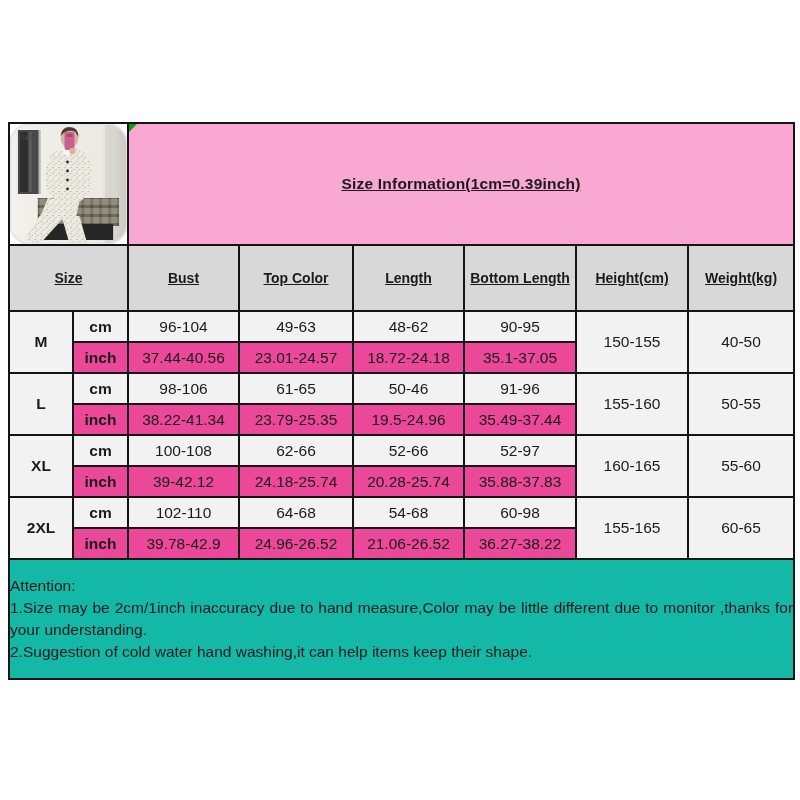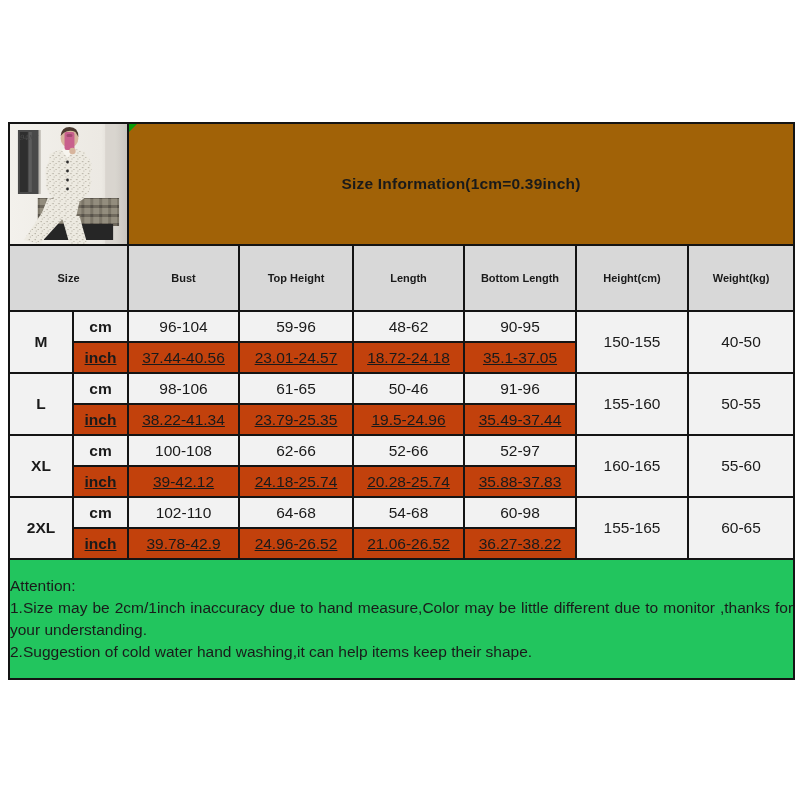--- a/index.html
+++ b/index.html
@@ -15,39 +15,39 @@
   table.size-table{
     border-collapse:collapse;table-layout:fixed;width:785px;
     background:#ffffff;
   }
   table.size-table td{
     border:2px solid #141414;
     text-align:center;vertical-align:middle;
     padding:0;overflow:hidden;
     font-size:15.5px;
   }
-  td.photo-cell{height:120px;padding:0;background:#84cc16;}
+  td.photo-cell{height:120px;padding:0;background:#e5e5e5;border-radius:21px;}
   td.title-cell{
-    position:relative;background:#a16207;
-    font-weight:bold;font-size:17.5px;letter-spacing:.2px;
+    position:relative;background:#f9a8d4;
+    font-weight:bold;font-size:17.5px;letter-spacing:.2px;text-decoration:underline;
   }
   .flag{
     position:absolute;top:0;left:0;width:0;height:0;
     border-top:8px solid #0a9c0a;border-right:8px solid transparent;
   }
   tr.head-row td{
-    background:#d8d8d8;font-weight:bold;height:64px;font-size:11px;
+    background:#d8d8d8;font-weight:bold;height:64px;font-size:14px;text-decoration:underline;
   }
   td.size-label{background:#d8d8d8;font-weight:bold;font-size:15.5px;}
   td.unit{font-weight:bold;font-size:14.5px;margin-top:31px;}
   tr.cm-row td{background:#f2f2f2;height:29px;}
-  tr.inch-row td{background:#c2410c;height:29px;text-decoration:underline;}
+  tr.inch-row td{background:#ec4899;height:29px;}
   td.merged{background:#f2f2f2;font-size:15px;margin-top:44px;}
   td.attention-cell{
-    background:#22c55e;height:118px;vertical-align:top;
+    background:#14b8a6;height:118px;vertical-align:top;
     text-align:left;padding:2px 6px 0 4px;
     font-size:15px;line-height:1.42;
   }
   .att-wrap{text-align:justify;}
   .photo-svg{display:block;width:100%;height:100%;}
 </style>
 </head>
 <body>
 
 <div class="sheet">
@@ -133,32 +133,32 @@
     </td>
     <td class="title-cell" colspan="6">
       <span class="flag"></span>
       <span>Size Information(1cm=0.39inch)</span>
     </td>
   </tr>
 
   <tr class="head-row">
     <td colspan="2">Size</td>
     <td>Bust</td>
-    <td>Top Height</td>
+    <td>Top Color</td>
     <td>Length</td>
     <td>Bottom Length</td>
     <td>Height(cm)</td>
     <td>Weight(kg)</td>
   </tr>
 
   <tr class="cm-row">
     <td class="size-label" rowspan="2">M</td>
     <td class="unit">cm</td>
     <td>96-104</td>
-    <td>59-96</td>
+    <td>49-63</td>
     <td>48-62</td>
     <td>90-95</td>
     <td class="merged" rowspan="2">150-155</td>
     <td class="merged" rowspan="2">40-50</td>
   </tr>
   <tr class="inch-row">
     <td class="unit">inch</td>
     <td>37.44-40.56</td>
     <td>23.01-24.57</td>
     <td>18.72-24.18</td>

